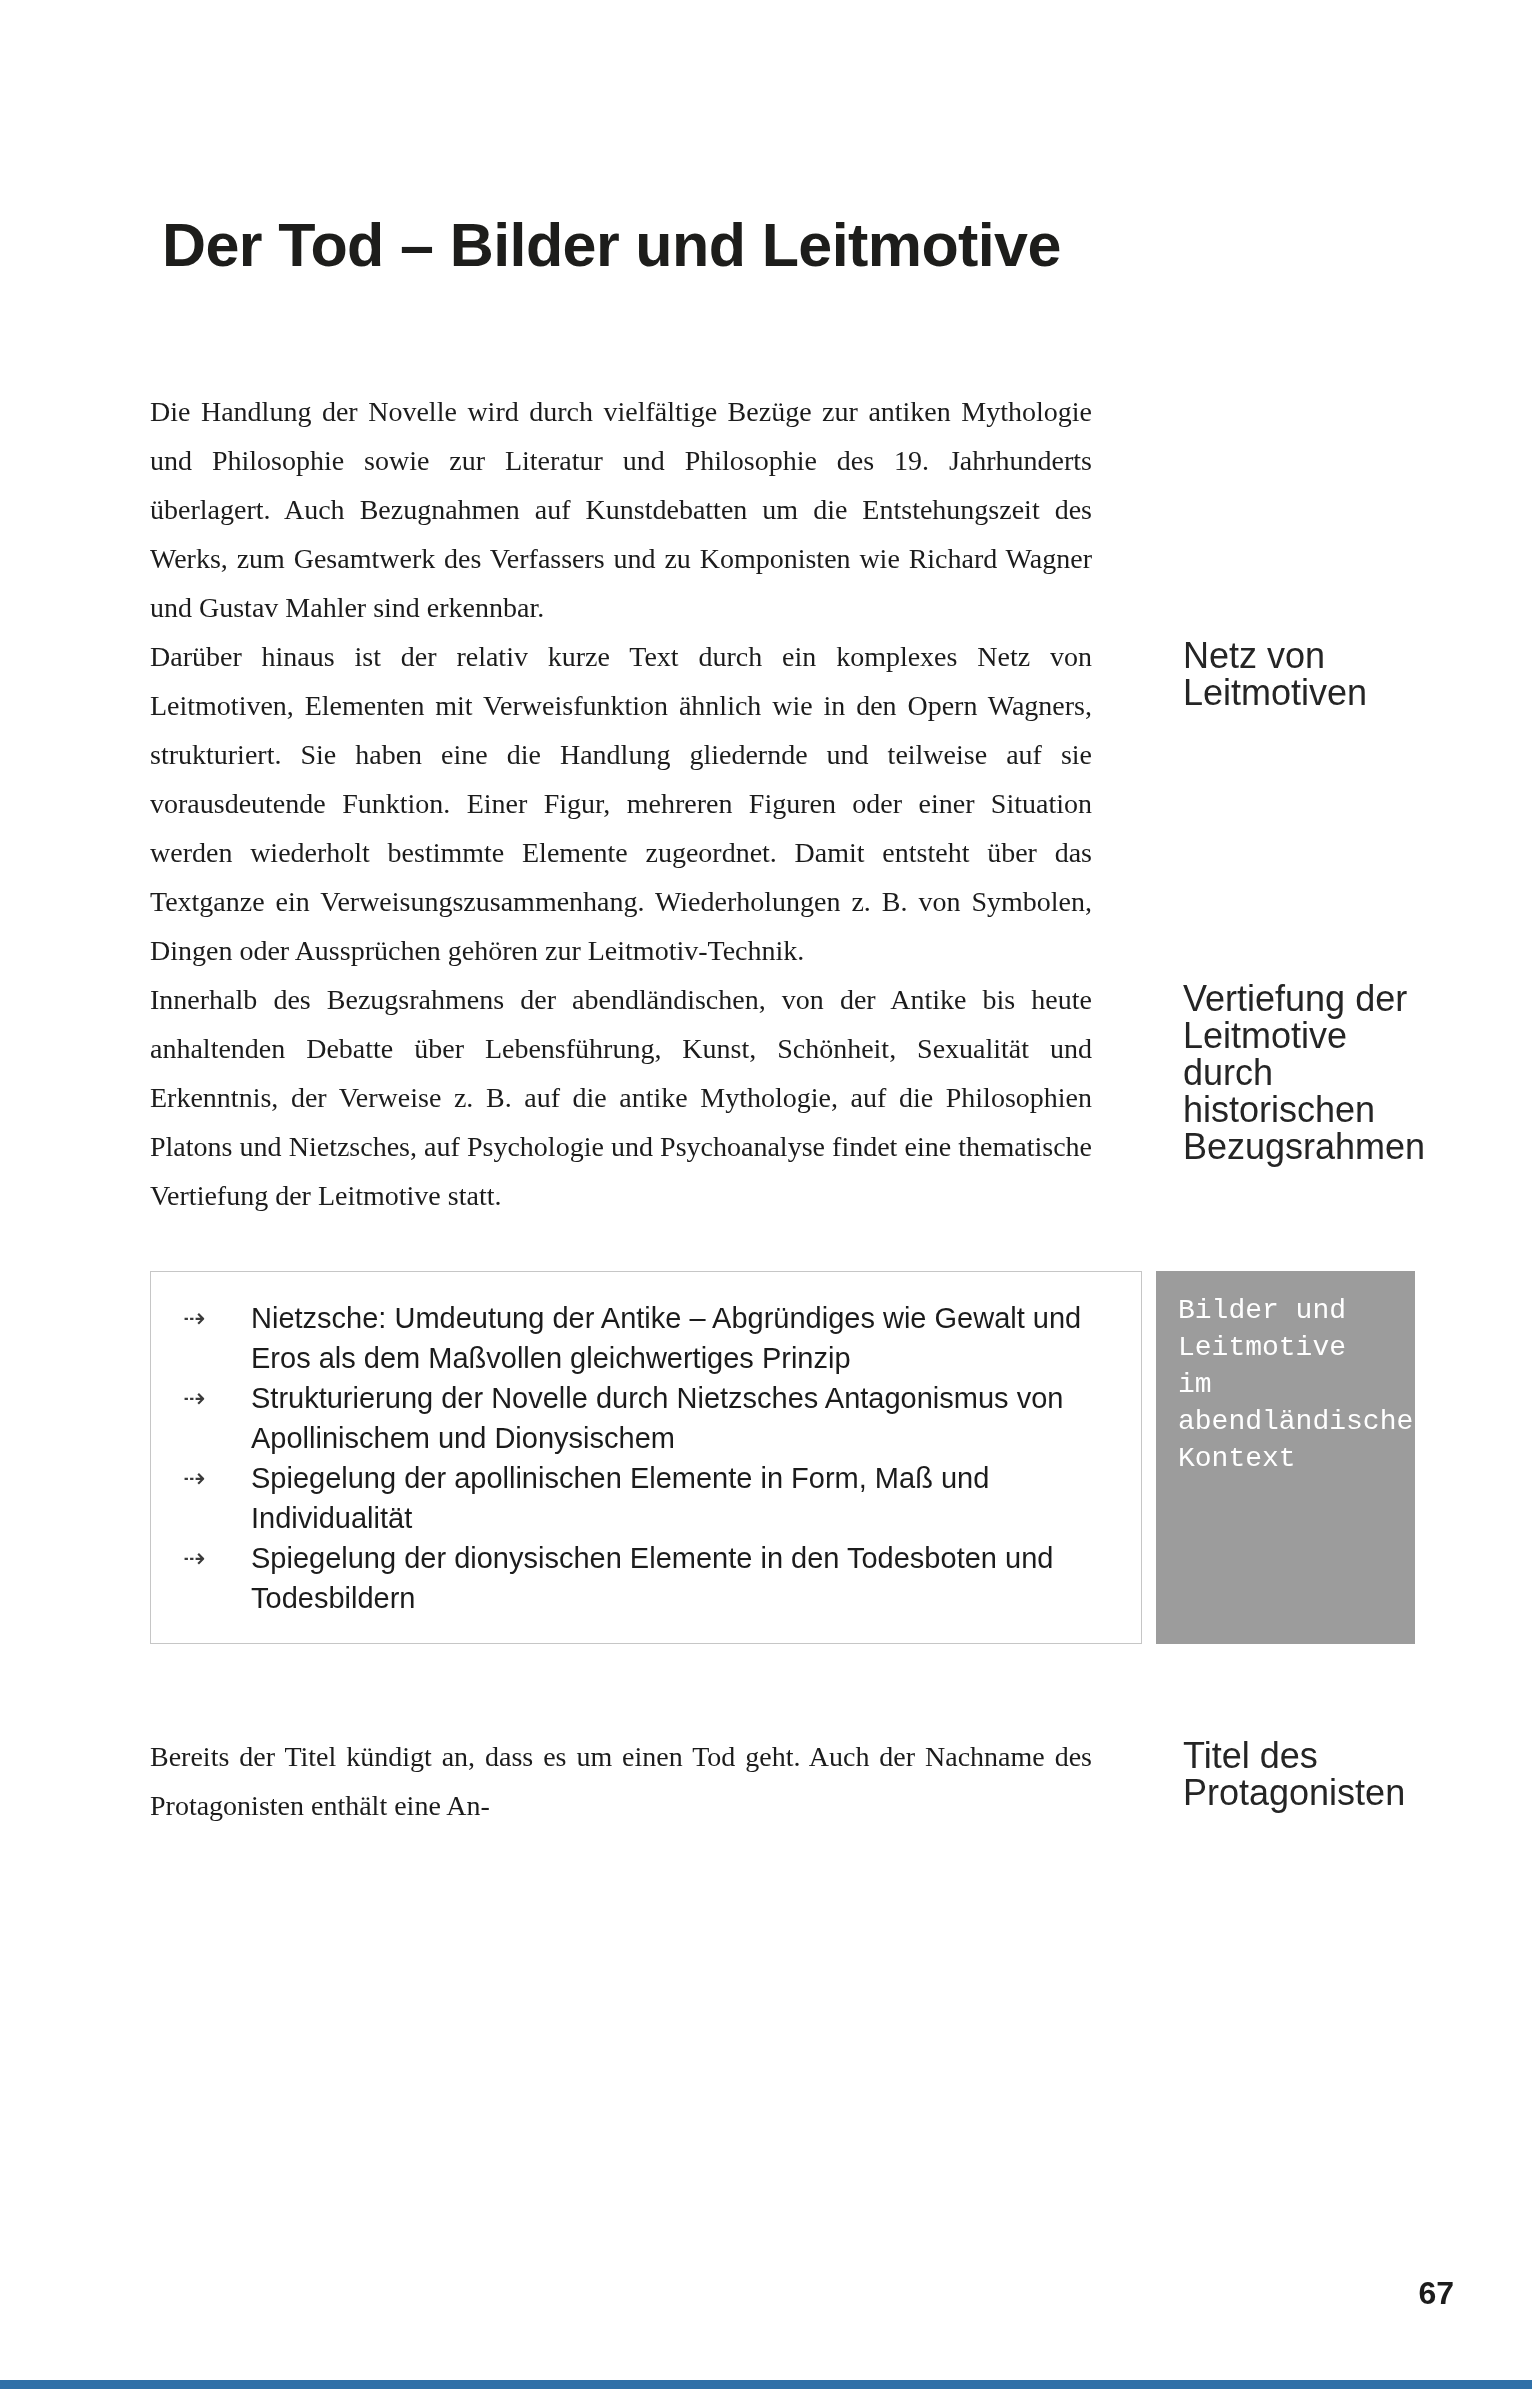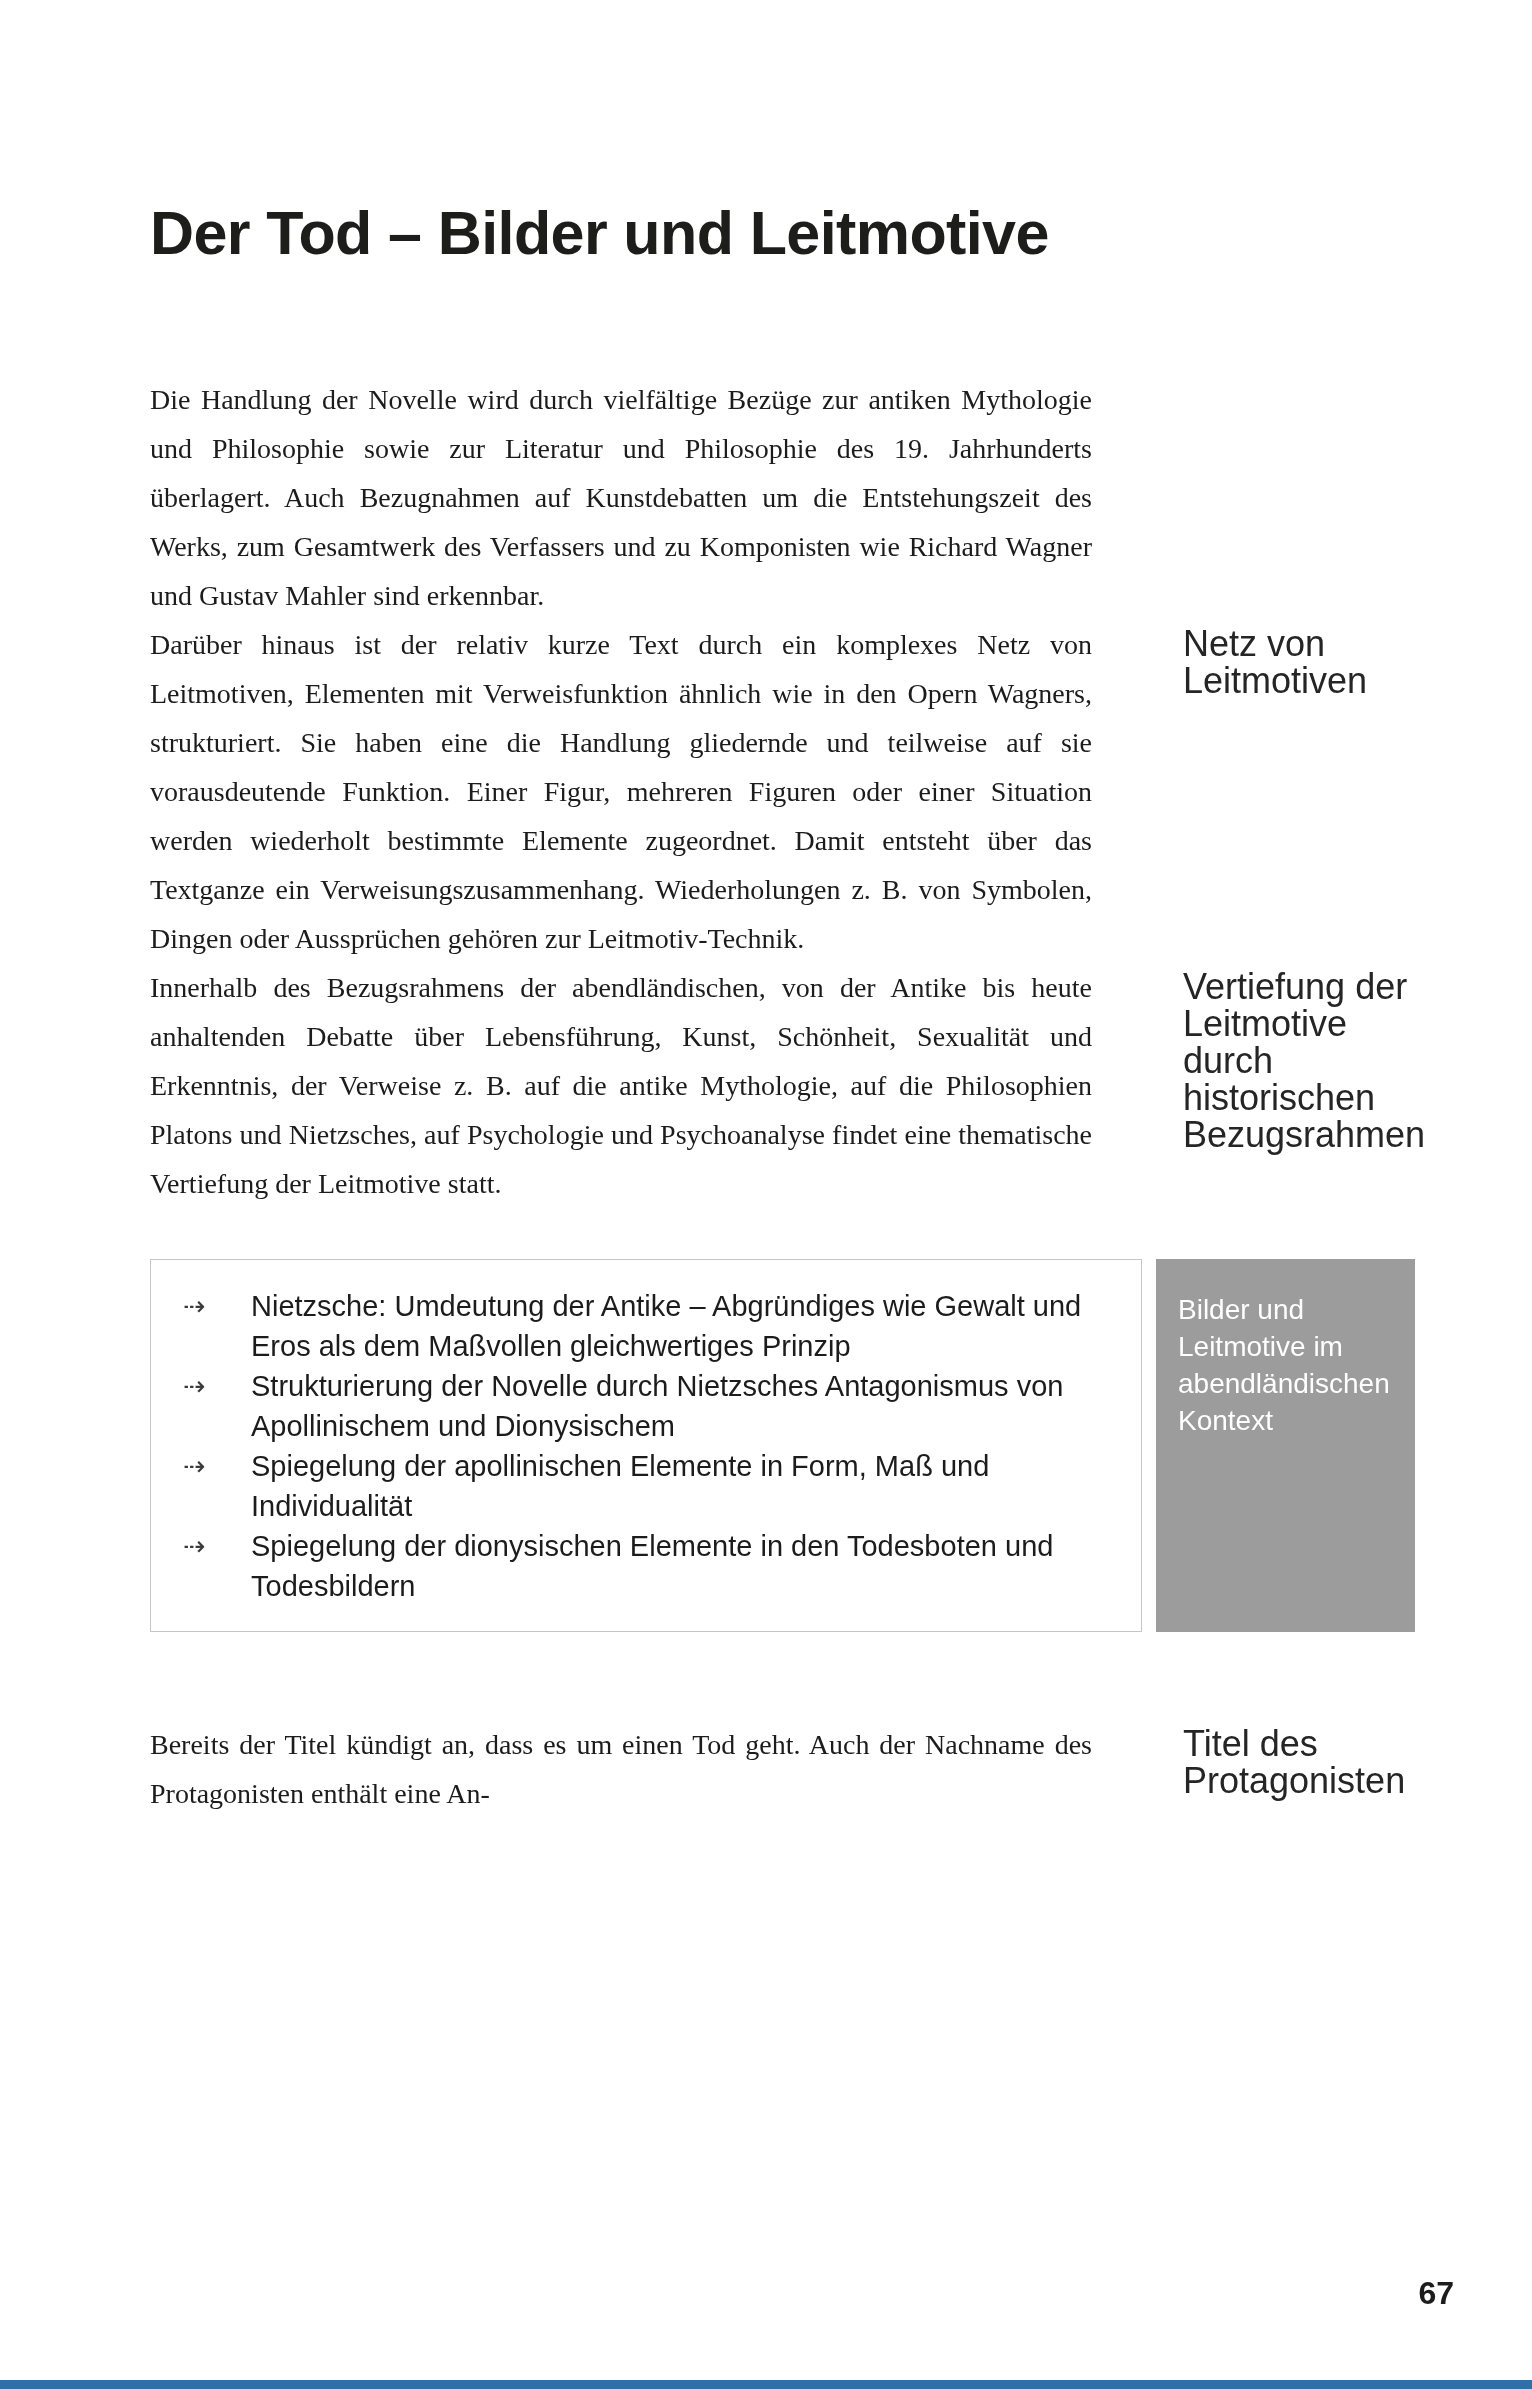--- a/index.html
+++ b/index.html
@@ -13,21 +13,21 @@
     position:relative;
     width:1532px;
     height:2389px;
     background:#ffffff;
     overflow:hidden;
     padding:193px 77px 0 150px;
     font-family:"Liberation Serif","DejaVu Serif",serif;
     color:#1c1c1c;
   }
   .title{
-    margin:0;
+    margin:12px;
     width:945px;
     font-family:"Liberation Sans","DejaVu Sans",sans-serif;
     font-weight:700;
     font-size:61px;
     line-height:1.33;
     letter-spacing:-0.6px;
     color:#1d1d1b;
   }
   .flow{margin-top:101px;}
   .row{
@@ -73,24 +73,24 @@
   }
   .arrow{
     font-size:27px;
     line-height:40px;
     padding-left:14px;
     color:#3a3a3a;
   }
   .note-box{
     background:var(--note-box-bg);
     color:#ffffff;
-    font-family:Liberation Sans, sans-serif;
+    font-family:Liberation Mono, monospace;
     font-size:28px;
     line-height:37px;
-    padding:32px 22px;
+    padding:21px 22px;
     hyphens:auto;
     -webkit-hyphens:auto;
   }
   .closing-row{margin-top:88px;}
   .page-number{
     position:absolute;
     right:78px;
     bottom:77px;
     font-family:"Liberation Sans","DejaVu Sans",sans-serif;
     font-weight:700;

